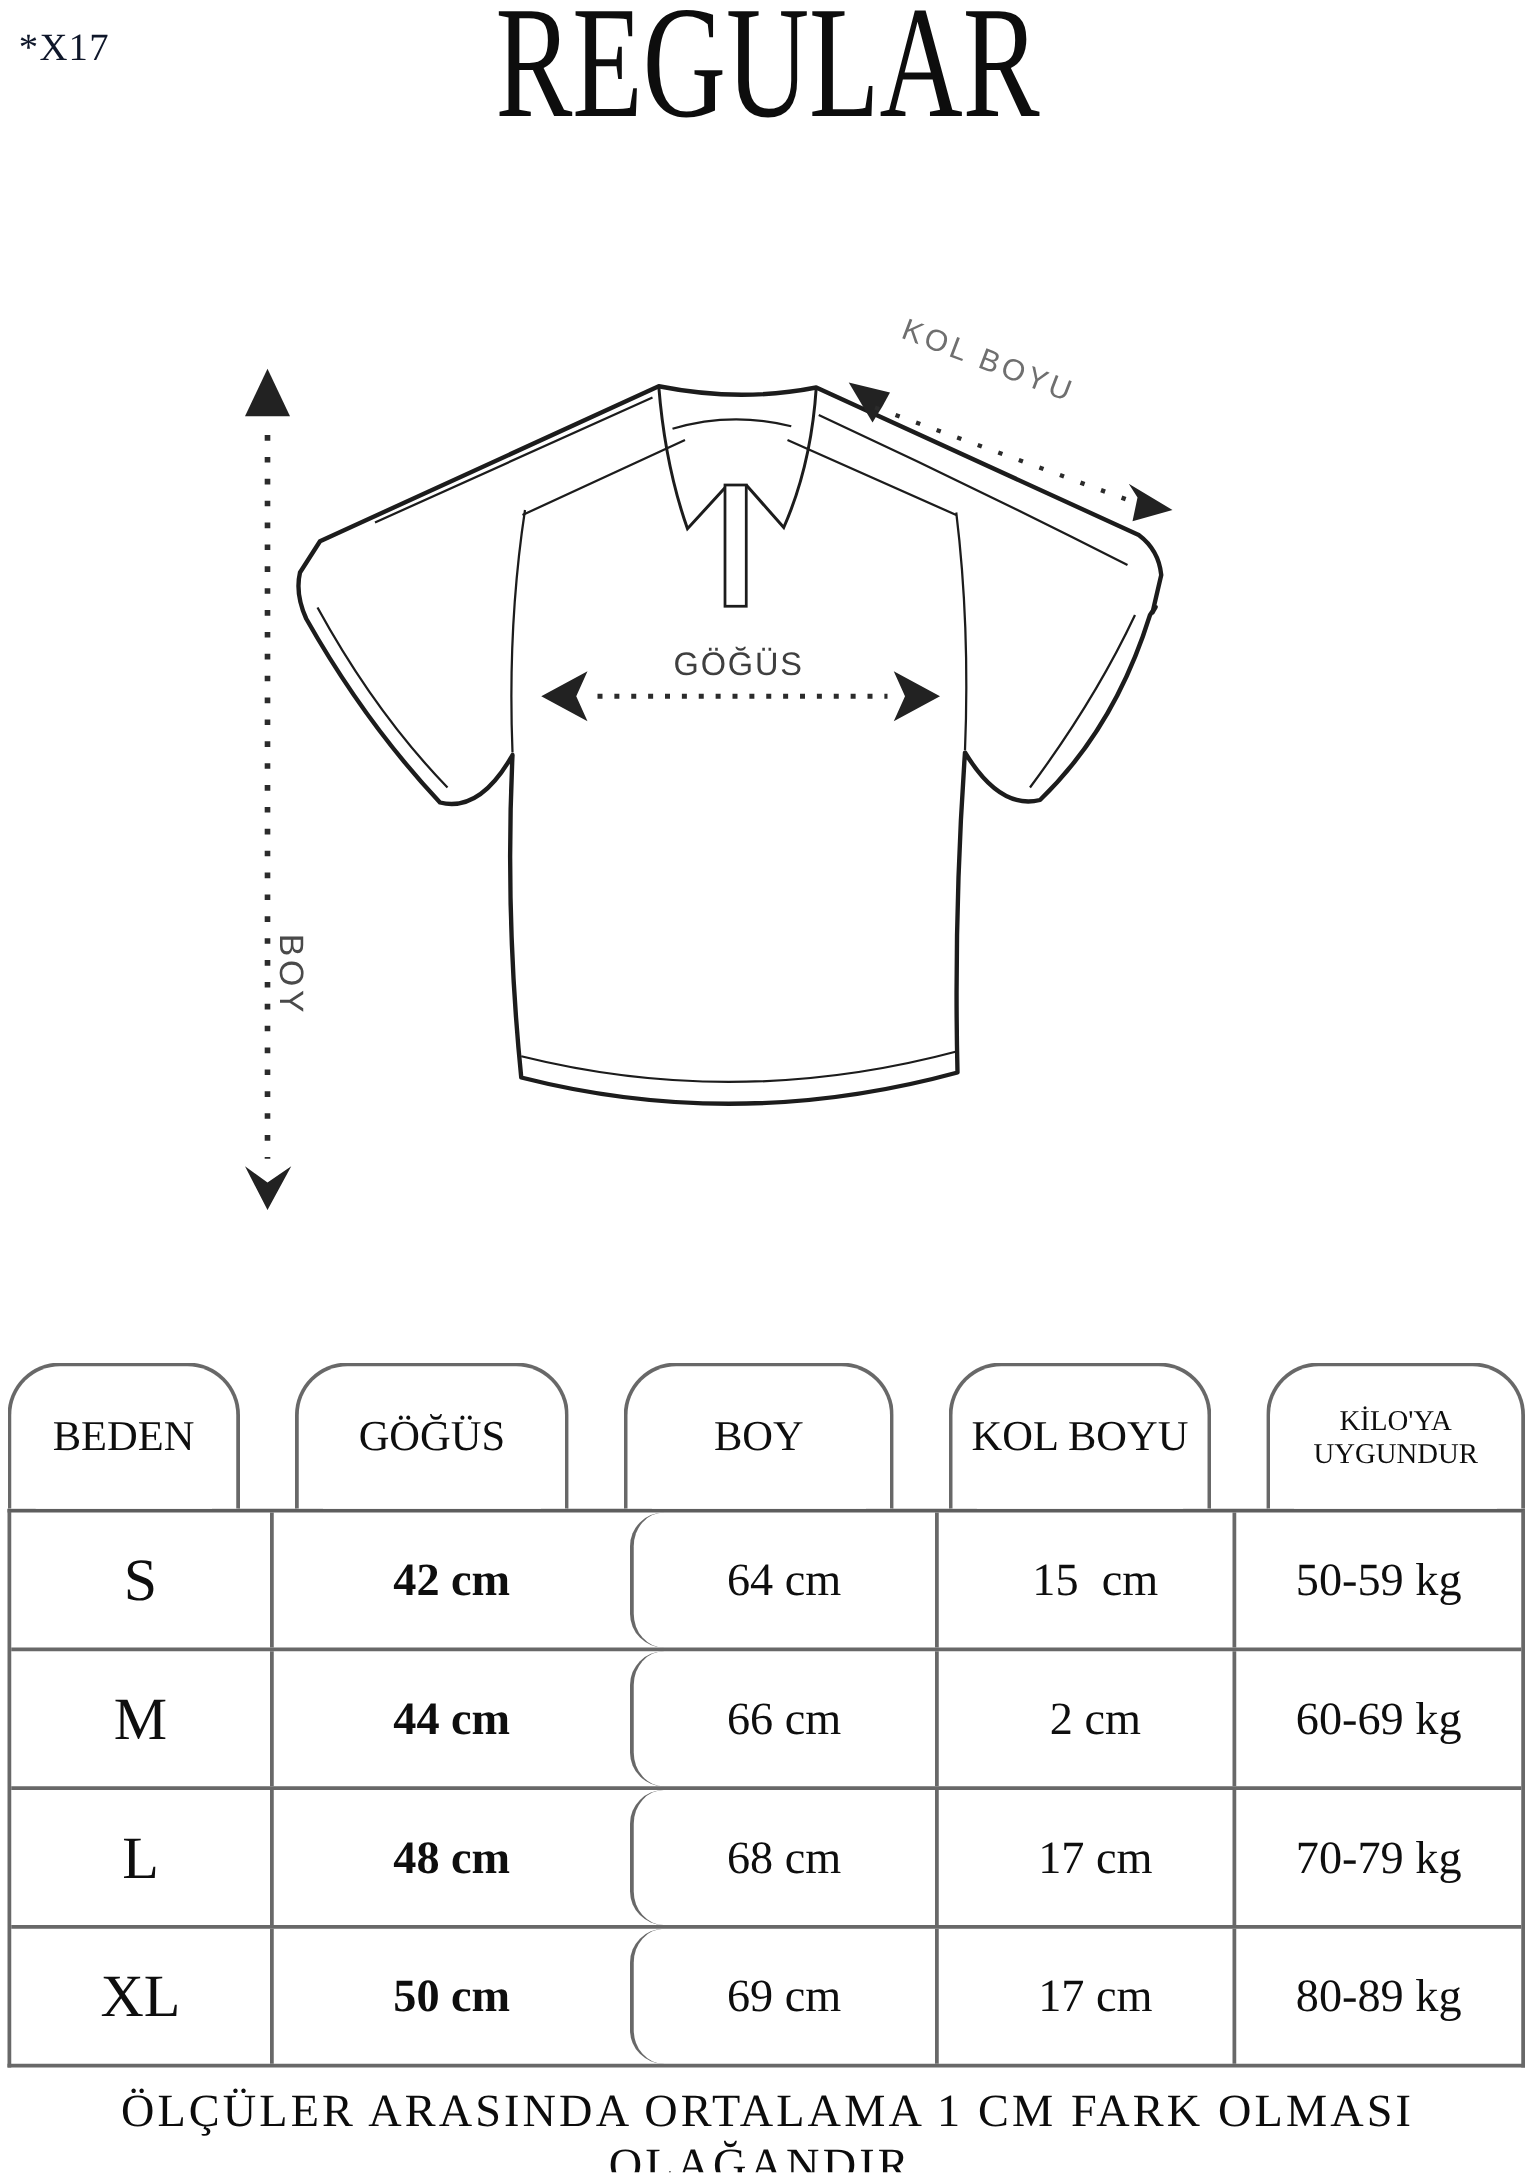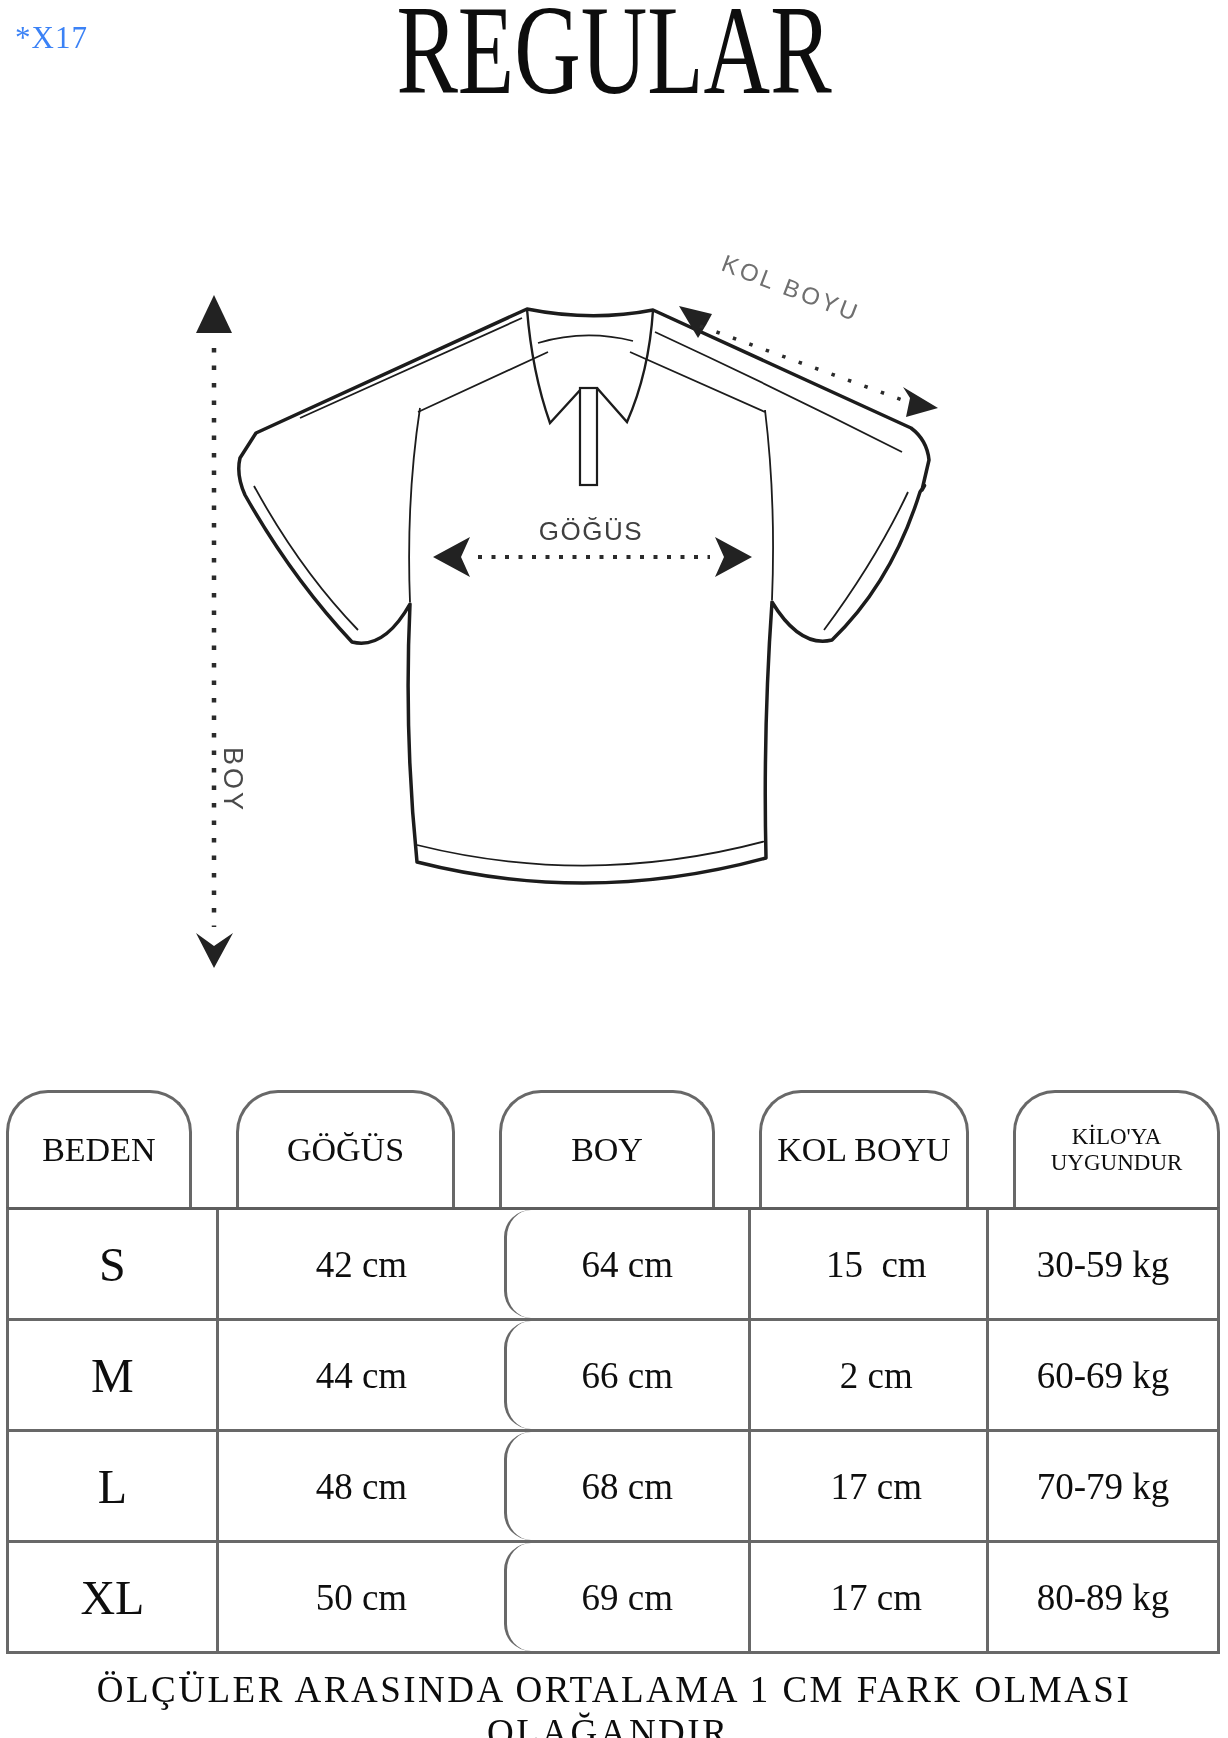--- a/index.html
+++ b/index.html
@@ -4,21 +4,21 @@
 <style>
   html,body { margin:0; padding:0; background:#ffffff; }
   .page {
     position:relative; width:1228px; height:1738px;
     background:#ffffff; overflow:hidden;
     font-family:"Liberation Serif", serif; color:#111;
   }
   
   .code {
     position:absolute; top:20px; left:15px;
-    font-size:31px; letter-spacing:1px; color:#3b82f6;
+    font-size:31px; letter-spacing:1px; color:#0f172a;
   }
   .title {
     position:absolute; top:-14px; left:50%;
     font-size:128px; line-height:1; font-weight:400; color:#0d0d0d;
     transform:translateX(-50%) scaleX(0.72);
     transform-origin:center top; white-space:nowrap;
   }
   
   .diagram { position:absolute; top:0; left:0; width:1228px; height:1010px; }
   .diagram svg { display:block; }
@@ -41,21 +41,21 @@
   }
   .tr { display:flex; height:108px; }
   .tr + .tr { border-top:3px solid #686868; }
   .td {
     box-sizing:border-box; height:100%;
     display:flex; align-items:center; justify-content:center;
     font-size:37px; color:#0e0e0e; white-space:pre;
   }
   .td + .td { border-left:3px solid #686868; }
   .td.size { font-size:48px; }
-  .c1 { width:214px; } .c2 { width:298px; } .c3 { width:252px;border-radius:27px; }
+  .c1 { width:214px; } .c2 { width:298px;font-weight:bold; } .c3 { width:252px;border-radius:27px; }
   .c4 { width:246px;padding-left:16px; } .c5 { width:239px; }
   .h1 { width:217px; } .h2 { width:257px; } .h3 { width:252px; }
   .h4 { width:246px; } .h5 { width:242px; }
   
   .note {
     position:absolute; top:1668px; left:0; width:1228px;
     text-align:center; font-size:37px; letter-spacing:2.5px; color:#0c0c0c;
   }
 </style>
 </head>
@@ -129,21 +129,21 @@
       <div class="th h5 small">
           <span class="wrapbox">KİLO'YA UYGUNDUR</span>
         </div>
     </div>
     <div class="tbody">
       <div class="tr">
         <div class="td c1 size">S</div>
         <div class="td c2">42 cm</div>
         <div class="td c3">64 cm</div>
         <div class="td c4">15  cm</div>
-        <div class="td c5">30-59 kg</div>
+        <div class="td c5">50-59 kg</div>
       </div>
       <div class="tr">
         <div class="td c1 size">M</div>
         <div class="td c2">44 cm</div>
         <div class="td c3">66 cm</div>
         <div class="td c4">2 cm</div>
         <div class="td c5">60-69 kg</div>
       </div>
       <div class="tr">
         <div class="td c1 size">L</div>

